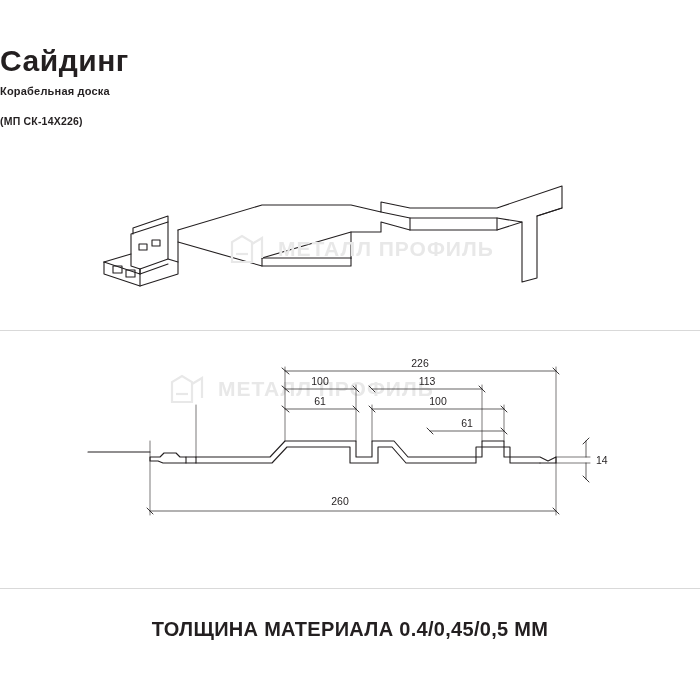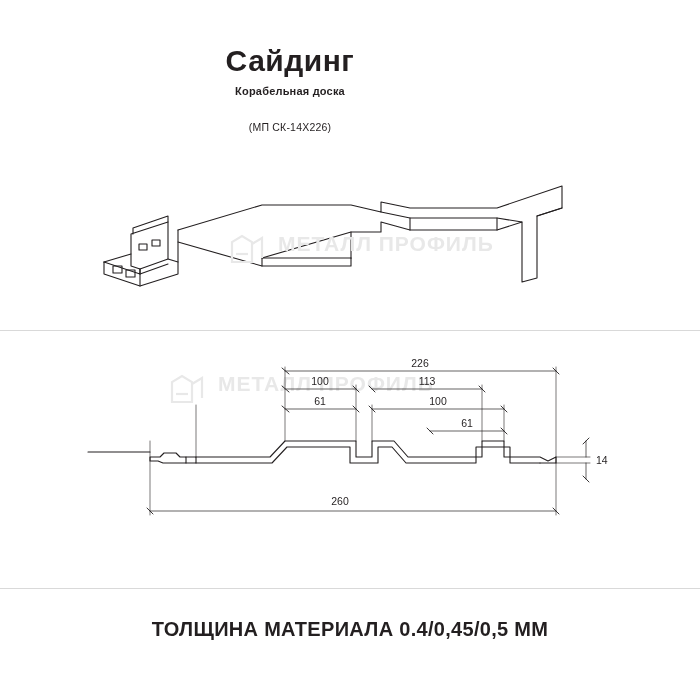--- a/index.html
+++ b/index.html
@@ -20,45 +20,45 @@
     inset: 0;
     width: 700px;
     height: 700px;
   }
   
   .header {
     position: absolute;
     top: 44px;
     left: 0;
     width: 580px;
-    text-align: center;
   }
   .title {
     font-size: 30px;
     font-weight: bold;
     letter-spacing: 0.5px;
     line-height: 1.1;
     margin: 0;
   }
   .subtitle {
     font-size: 11px;
     font-weight: bold;
     margin-top: 8px;
     letter-spacing: 0.2px;
   }
   .code {
     font-size: 10.5px;
-    font-weight: normal;
-    margin-top: 24px;
+    font-weight: bold;
+    margin-top: 18px;
     letter-spacing: 0.2px;
   }
   
   .wm {
     position: absolute;
     display: flex;
+    align-items: center;
     gap: 10px;
     color: #e8e8e8;
     font-size: 21px;
     font-weight: bold;
     letter-spacing: 1px;
     white-space: nowrap;
     pointer-events: none;
     user-select: none;
   }
   .wm .wm-logo {

